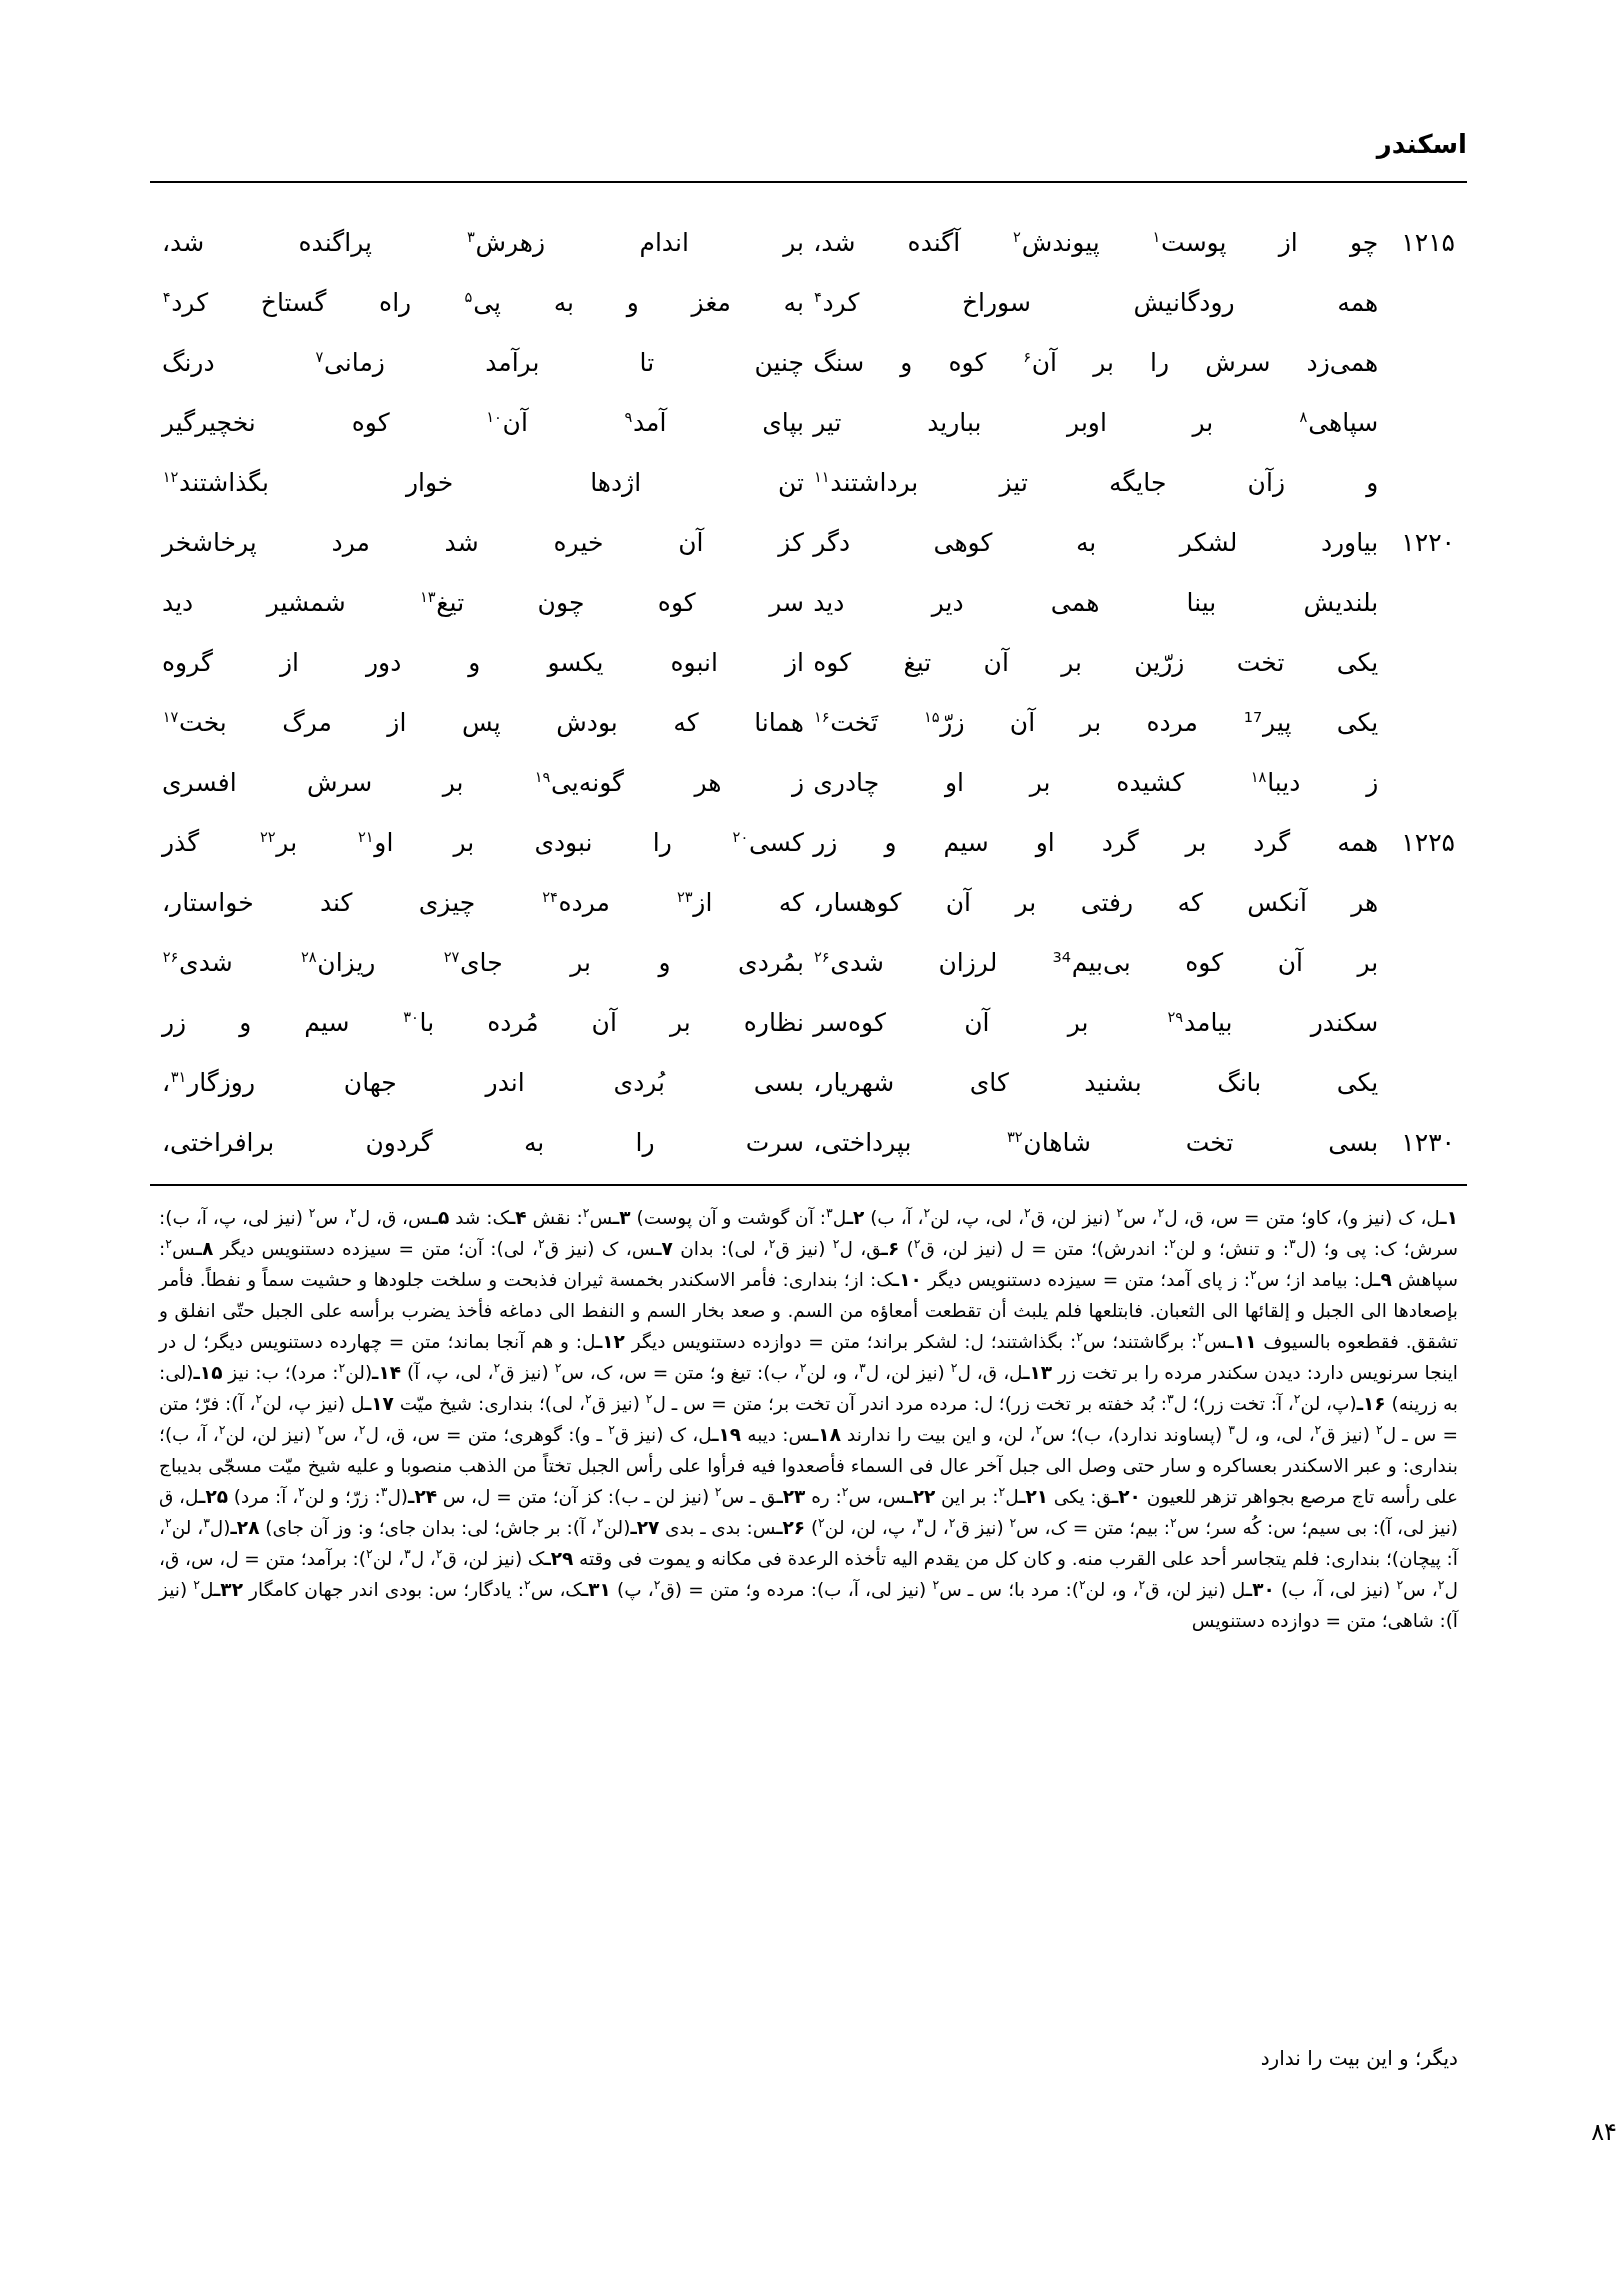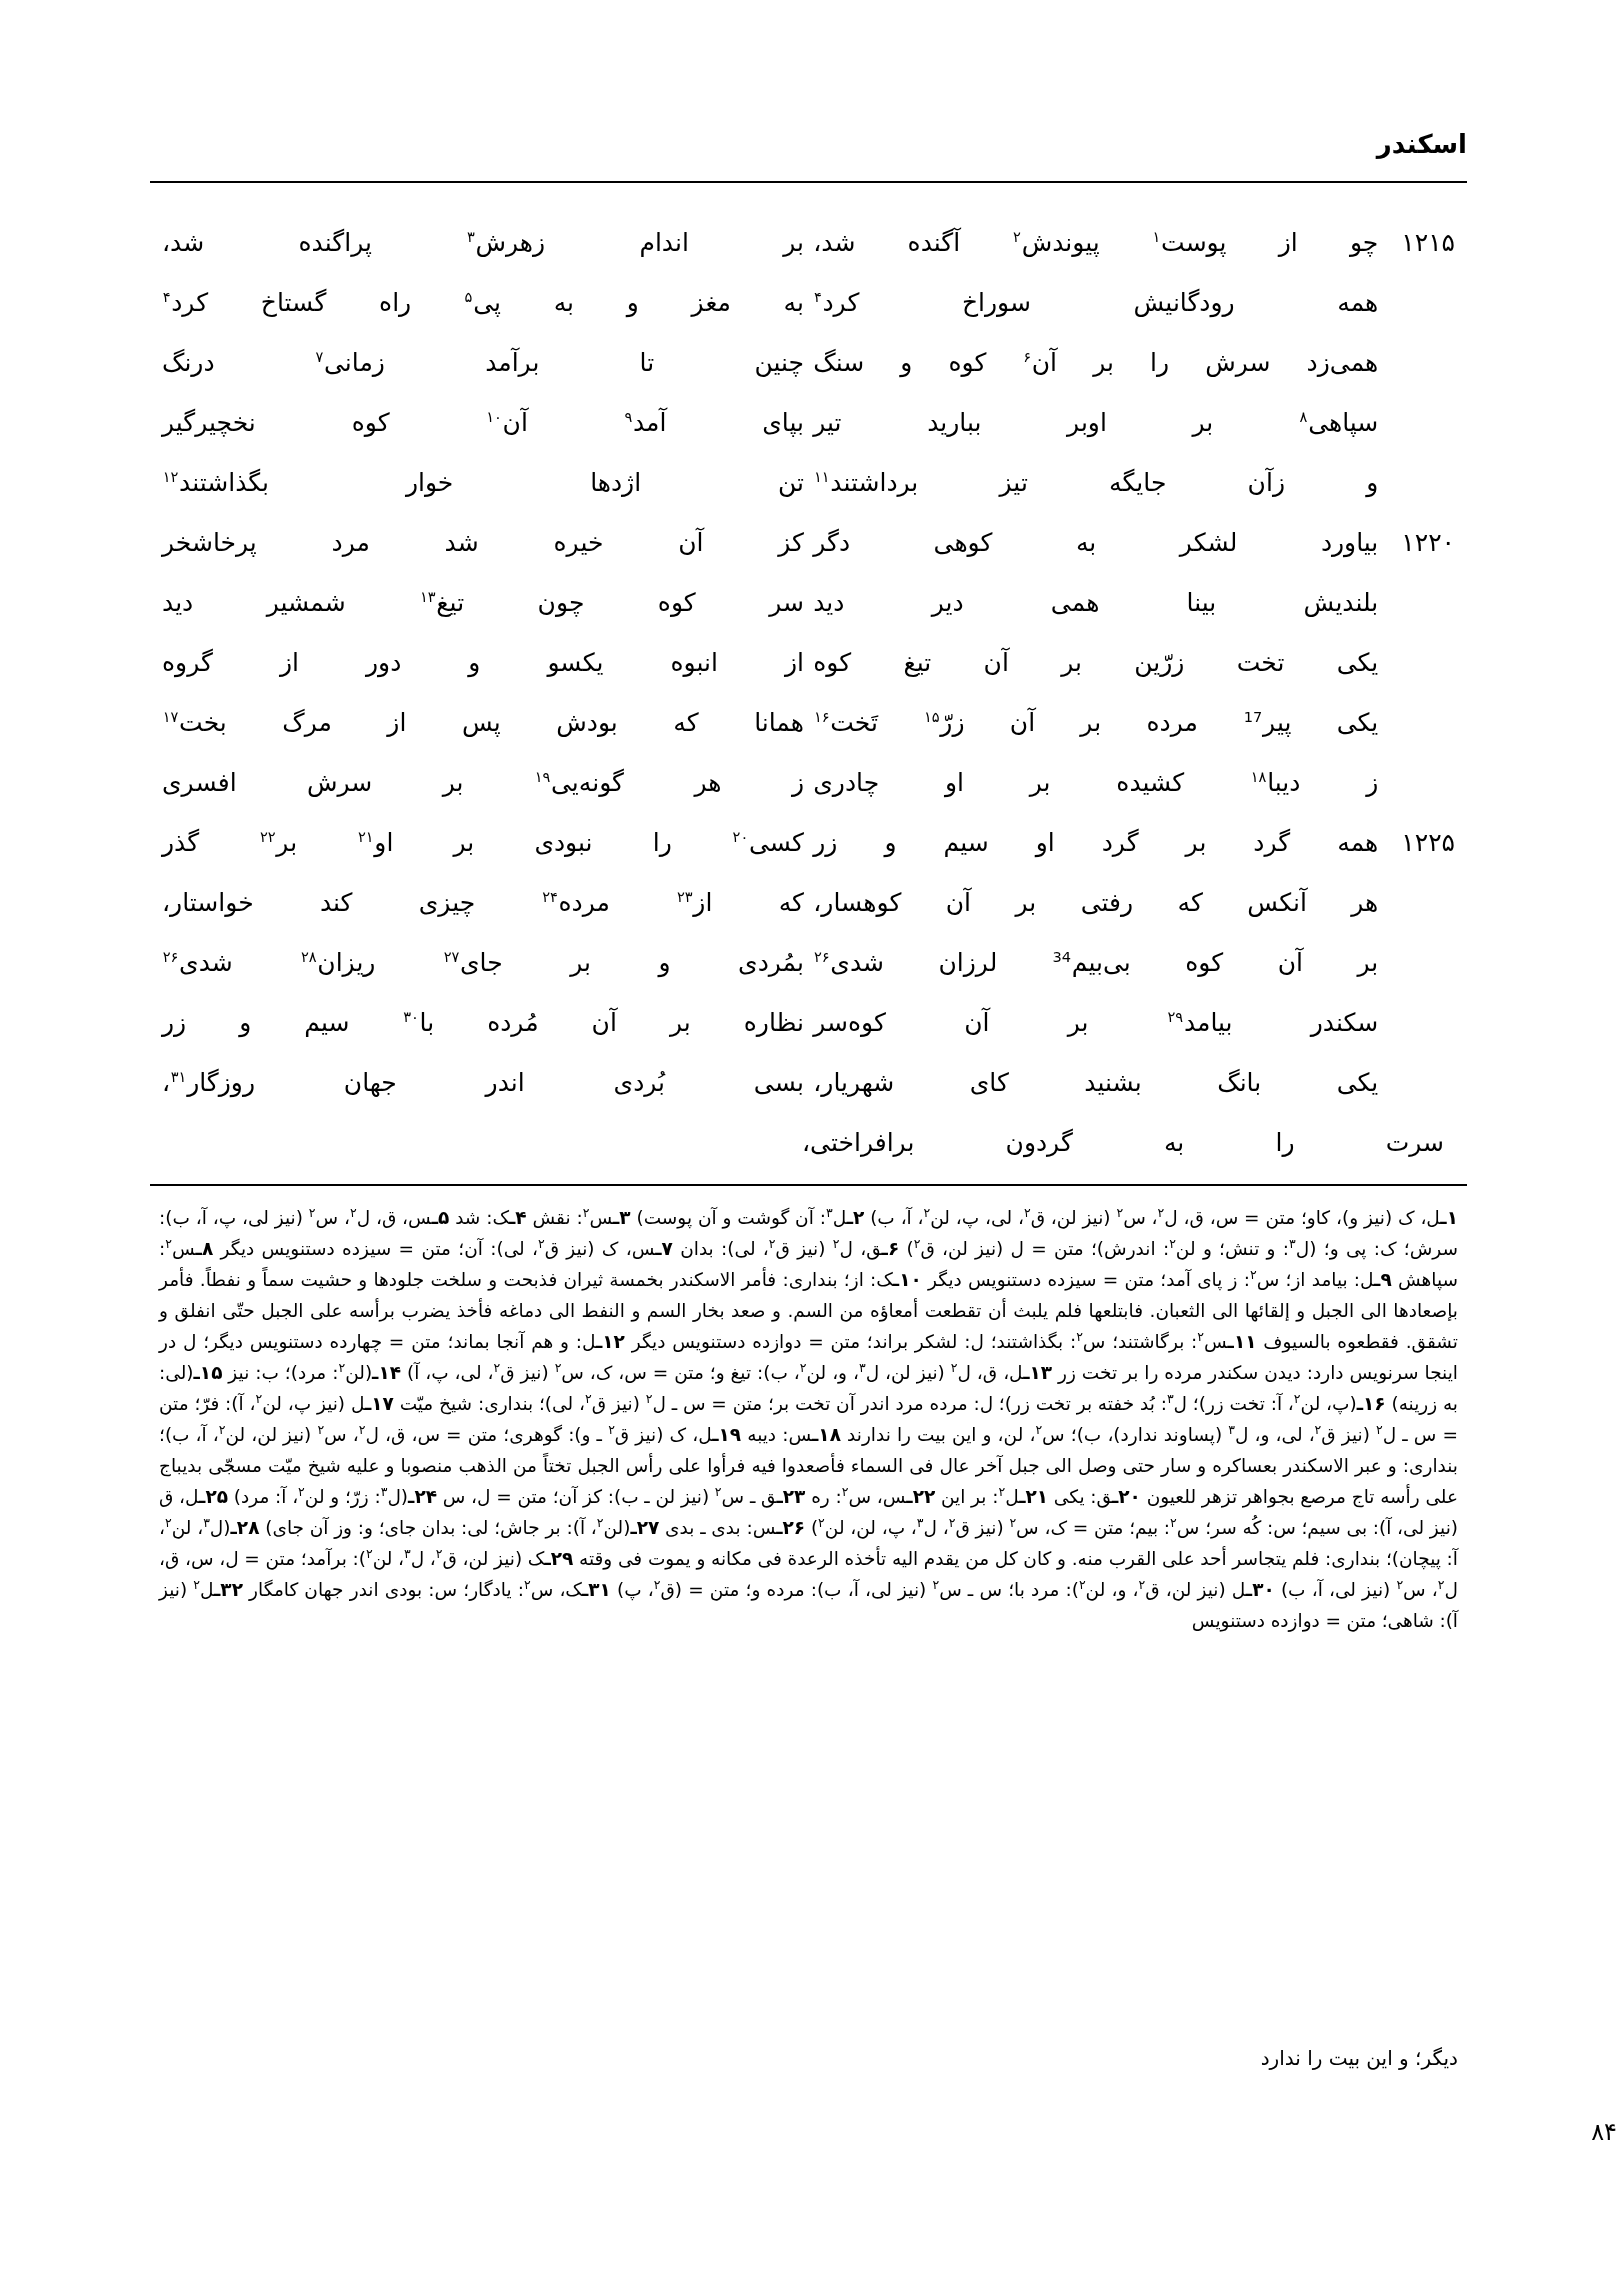--- a/index.html
+++ b/index.html
@@ -226,20 +226,21 @@
       </div>
       <div class="verse-row">
         <div class="hemi hemi-right"><span class="num blank">۱۲۳۴</span><span class="spread">سکندر بیامد<sup class="ref">۲۹</sup> بر آن کوه‌سر</span></div>
         <div class="hemi hemi-left"><span class="spread">نظاره بر آن مُرده با<sup class="ref">۳۰</sup> سیم و زر</span></div>
       </div>
       <div class="verse-row">
         <div class="hemi hemi-right"><span class="num blank">۱۲۳۴</span><span class="spread">یکی بانگ بشنید کای شهریار،</span></div>
         <div class="hemi hemi-left"><span class="spread">بسی بُردی اندر جهان روزگار<sup class="ref">۳۱</sup>،</span></div>
       </div>
       <div class="verse-row">
+        <div class="hemi hemi-right"><span class="num">۱۲۳۰</span><span class="spread">بسی تخت شاهان<sup class="ref">۳۲</sup> بپرداختی،</span></div>
         <div class="hemi hemi-left"><span class="spread">سرت را به گردون برافراختی،</span></div>
       </div>
     </div>
 
   <div class="app-rule"></div>
   <div class="apparatus"><span class="note"><span class="lemma-num">۱ـ</span>ل، ک (نیز و)، کاو؛ متن = س، ق، ل<sup>۲</sup>، س<sup>۲</sup> (نیز لن، ق<sup>۲</sup>، لی، پ، لن<sup>۲</sup>، آ، ب)  <span class="lemma-num">۲ـ</span>ل<sup>۳</sup>: آن گوشت و آن پوست)  <span class="lemma-num">۳ـ</span>س<sup>۲</sup>: نقش  <span class="lemma-num">۴ـ</span>ک: شد  <span class="lemma-num">۵ـ</span>س، ق، ل<sup>۲</sup>، س<sup>۲</sup> (نیز لی، پ، آ، ب): سرش؛ ک: پی و؛ (ل<sup>۳</sup>: و تنش؛ و لن<sup>۲</sup>: اندرش)؛ متن = ل (نیز لن، ق<sup>۲</sup>)  <span class="lemma-num">۶ـ</span>ق، ل<sup>۲</sup> (نیز ق<sup>۲</sup>، لی): بدان  <span class="lemma-num">۷ـ</span>س، ک (نیز ق<sup>۲</sup>، لی): آن؛ متن = سیزده دستنویس دیگر  <span class="lemma-num">۸ـ</span>س<sup>۲</sup>: سپاهش  <span class="lemma-num">۹ـ</span>ل: بیامد از؛ س<sup>۲</sup>: ز پای آمد؛ متن = سیزده دستنویس دیگر  <span class="lemma-num">۱۰ـ</span>ک: از؛ بنداری: <span class="ar">فأمر الاسکندر بخمسة ثیران فذبحت و سلخت جلودها و حشیت سماً و نفطاً. فأمر بإصعادها الی الجبل و إلقائها الی الثعبان. فابتلعها فلم یلبث أن تقطعت أمعاؤه من السم. و صعد بخار السم و النفط الی دماغه فأخذ یضرب برأسه علی الجبل حتّی انفلق و تشقق. فقطعوه بالسیوف</span>  <span class="lemma-num">۱۱ـ</span>س<sup>۲</sup>: برگاشتند؛ س<sup>۲</sup>: بگذاشتند؛ ل: لشکر براند؛ متن = دوازده دستنویس دیگر  <span class="lemma-num">۱۲ـ</span>ل: و هم آنجا بماند؛ متن = چهارده دستنویس دیگر؛ ل در اینجا سرنویس دارد: دیدن سکندر مرده را بر تخت زر  <span class="lemma-num">۱۳ـ</span>ل، ق، ل<sup>۲</sup> (نیز لن، ل<sup>۳</sup>، و، لن<sup>۲</sup>، ب): تیغ و؛ متن = س، ک، س<sup>۲</sup> (نیز ق<sup>۲</sup>، لی، پ، آ)  <span class="lemma-num">۱۴ـ</span>(لن<sup>۲</sup>: مرد)؛ ب: نیز  <span class="lemma-num">۱۵ـ</span>(لی: به زرینه)  <span class="lemma-num">۱۶ـ</span>(پ، لن<sup>۲</sup>، آ: تخت زر)؛ ل<sup>۳</sup>: بُد خفته بر تخت زر)؛ ل: مرده مرد اندر آن تخت بر؛ متن = س ـ ل<sup>۲</sup> (نیز ق<sup>۲</sup>، لی)؛ بنداری: <span class="ar">شیخ میّت</span>  <span class="lemma-num">۱۷ـ</span>ل (نیز پ، لن<sup>۲</sup>، آ): فرّ؛ متن = س ـ ل<sup>۲</sup> (نیز ق<sup>۲</sup>، لی، و، ل<sup>۳</sup> (پساوند ندارد)، ب)؛ س<sup>۲</sup>، لن، و این بیت را ندارند  <span class="lemma-num">۱۸ـ</span>س: دیبه  <span class="lemma-num">۱۹ـ</span>ل، ک (نیز ق<sup>۲</sup> ـ و): گوهری؛ متن = س، ق، ل<sup>۲</sup>، س<sup>۲</sup> (نیز لن، لن<sup>۲</sup>، آ، ب)؛ بنداری: <span class="ar">و عبر الاسکندر بعساکره و سار حتی وصل الی جبل آخر عال فی السماء فأصعدوا فیه فرأوا علی رأس الجبل تختاً من الذهب منصوبا و علیه شیخ میّت مسجّی بدیباج علی رأسه تاج مرصع بجواهر تزهر للعیون</span>  <span class="lemma-num">۲۰ـ</span>ق: یکی  <span class="lemma-num">۲۱ـ</span>ل<sup>۲</sup>: بر این  <span class="lemma-num">۲۲ـ</span>س، س<sup>۲</sup>: ره  <span class="lemma-num">۲۳ـ</span>ق ـ س<sup>۲</sup> (نیز لن ـ ب): کز آن؛ متن = ل، س  <span class="lemma-num">۲۴ـ</span>(ل<sup>۳</sup>: زرّ؛ و لن<sup>۲</sup>، آ: مرد)  <span class="lemma-num">۲۵ـ</span>ل، ق (نیز لی، آ): بی سیم؛ س: کُه سر؛ س<sup>۲</sup>: بیم؛ متن = ک، س<sup>۲</sup> (نیز ق<sup>۲</sup>، ل<sup>۳</sup>، پ، لن، لن<sup>۲</sup>)  <span class="lemma-num">۲۶ـ</span>س: بدی ـ بدی  <span class="lemma-num">۲۷ـ</span>(لن<sup>۲</sup>، آ): بر جاش؛ لی: بدان جای؛ و: وز آن جای)  <span class="lemma-num">۲۸ـ</span>(ل<sup>۳</sup>، لن<sup>۲</sup>، آ: پیچان)؛ بنداری: <span class="ar">فلم یتجاسر أحد علی القرب منه. و کان کل من یقدم الیه تأخذه الرعدة فی مکانه و یموت فی وقته</span>  <span class="lemma-num">۲۹ـ</span>ک (نیز لن، ق<sup>۲</sup>، ل<sup>۳</sup>، لن<sup>۲</sup>): برآمد؛ متن = ل، س، ق، ل<sup>۲</sup>، س<sup>۲</sup> (نیز لی، آ، ب)  <span class="lemma-num">۳۰ـ</span>ل (نیز لن، ق<sup>۲</sup>، و، لن<sup>۲</sup>): مرد با؛ س ـ س<sup>۲</sup> (نیز لی، آ، ب): مرده و؛ متن = (ق<sup>۲</sup>، پ)  <span class="lemma-num">۳۱ـ</span>ک، س<sup>۲</sup>: یادگار؛ س: بودی اندر جهان کامگار  <span class="lemma-num">۳۲ـ</span>ل<sup>۲</sup> (نیز آ): شاهی؛ متن = دوازده دستنویس</span></div>
   <div class="last-line">دیگر؛ و این بیت را ندارد</div>
 
   <div class="folio">۸۴</div>
 

